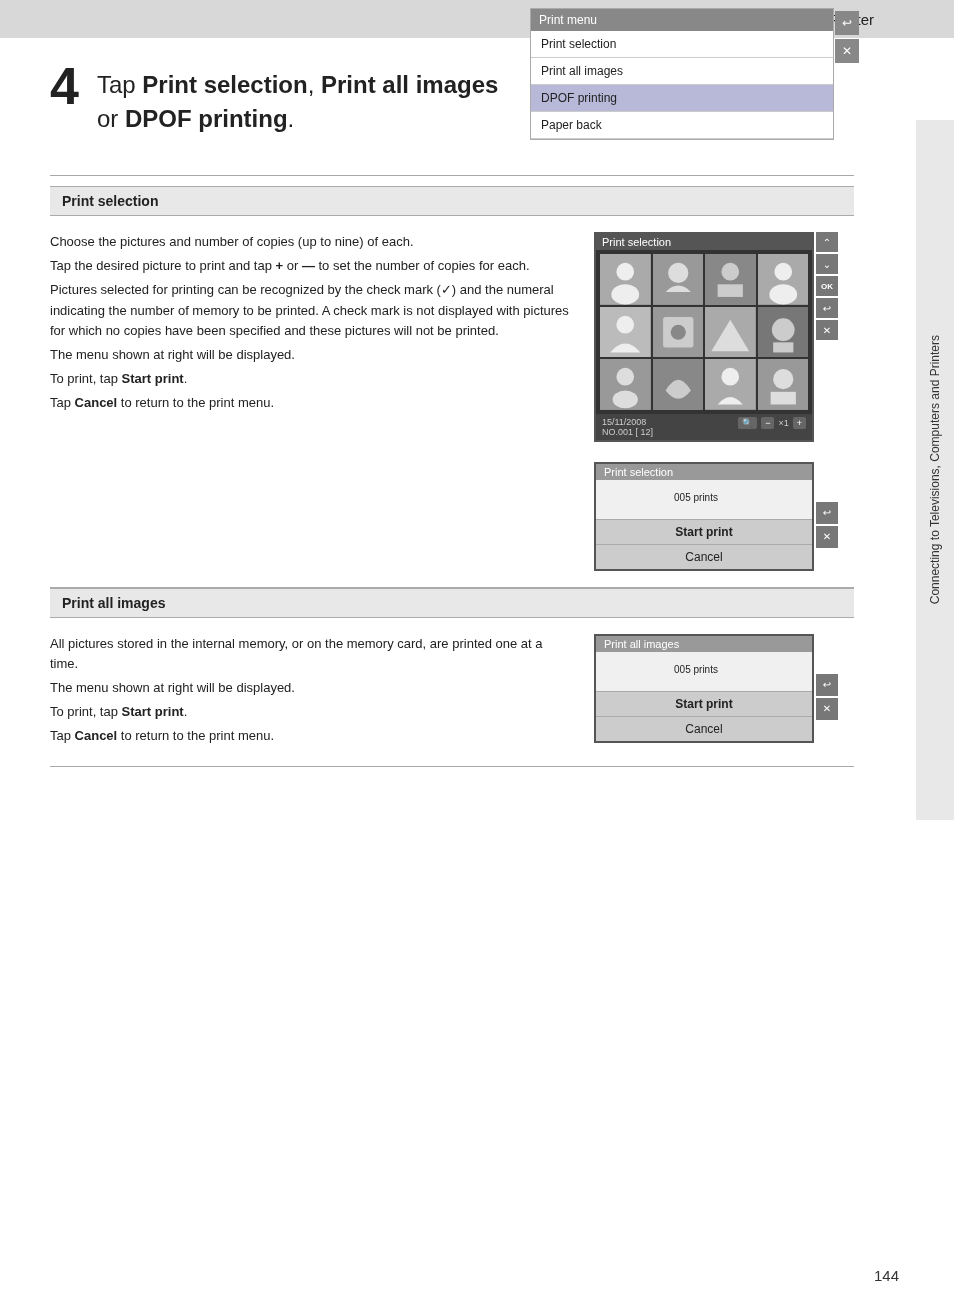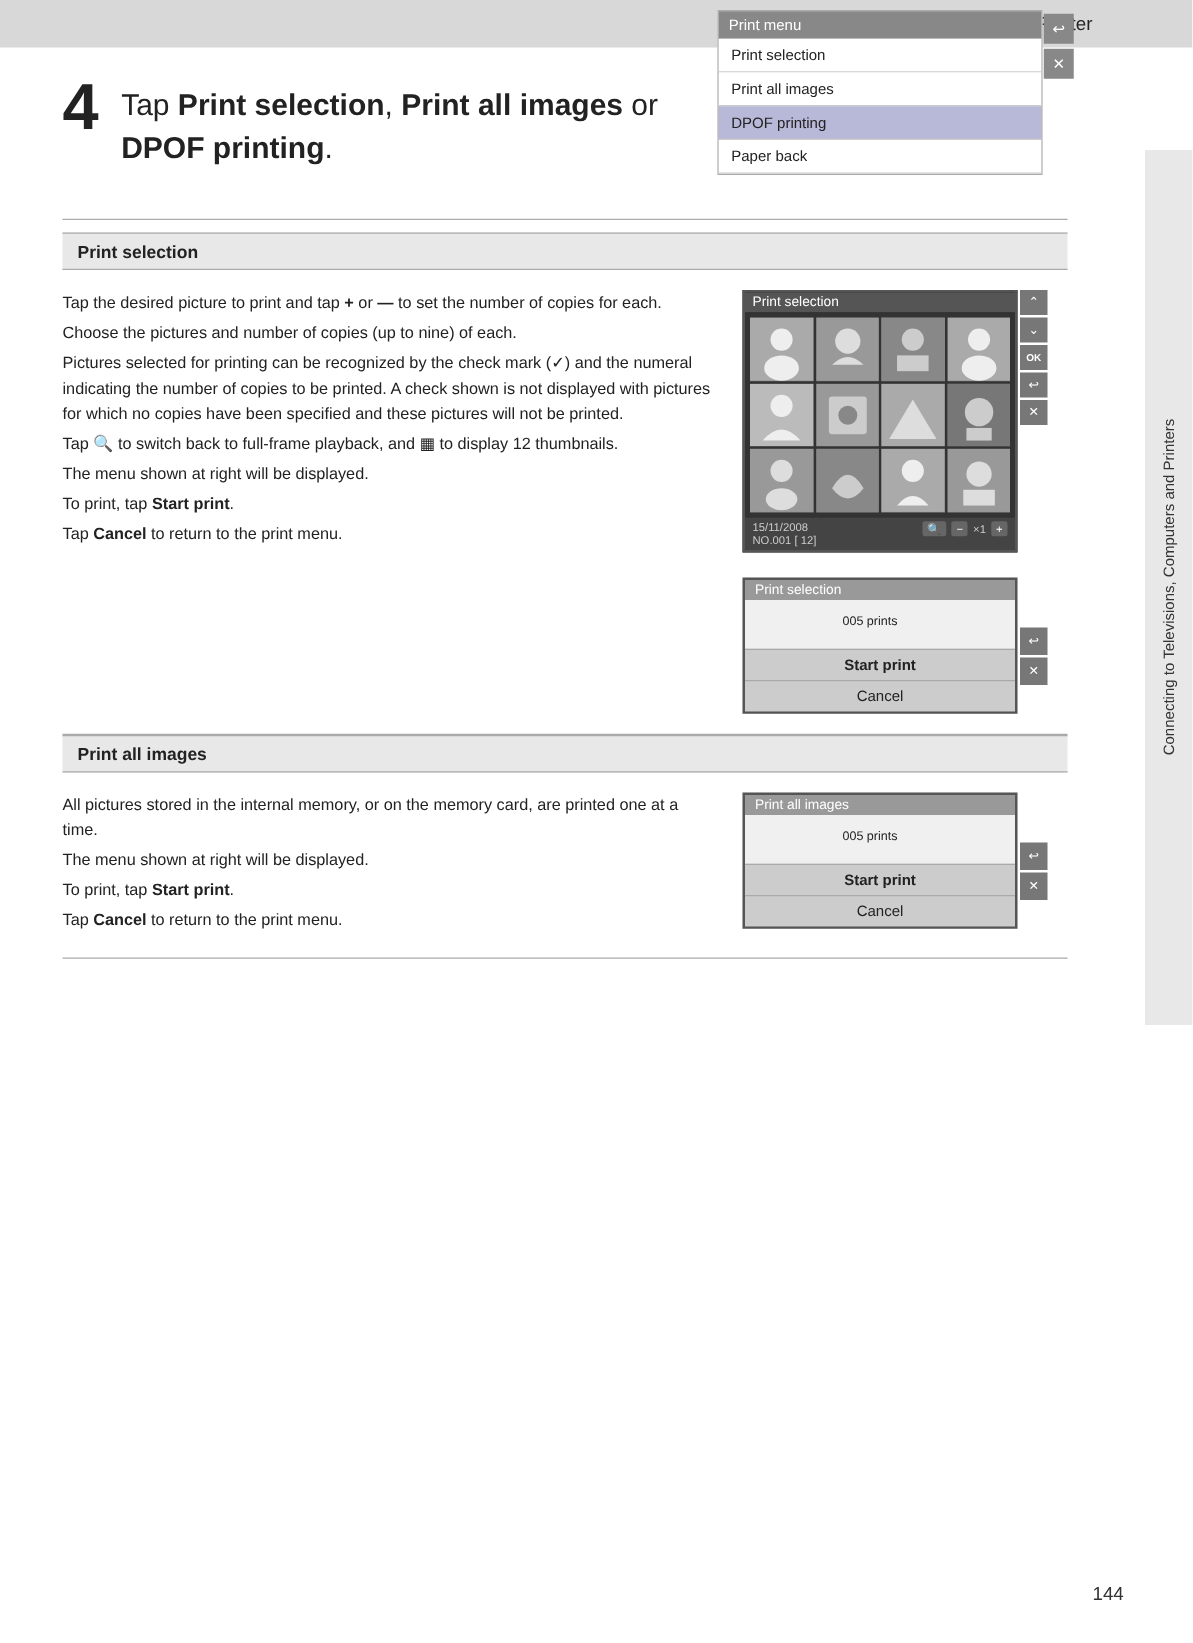--- a/index.html
+++ b/index.html
@@ -72,21 +72,21 @@
       color: #222;
       line-height: 1.4;
       flex: 1;
     }
     .step-text strong {
       font-weight: bold;
     }
 
     
     .print-menu-box {
-      width: 260px;
+      width: 304px;
       border: 1px solid #aaa;
       background: #f0f0f0;
       margin-left: auto;
       margin-top: -60px;
       margin-right: 20px;
       position: relative;
     }
     .print-menu-header {
       background: #888;
       color: #fff;
@@ -371,24 +371,23 @@
       </div>
     </div>
   </div>
 
   <hr class="separator">
 
   <div class="section-wrapper">
     <div class="section-box">Print selection</div>
     <div class="section-content">
       <div class="section-text">
+        <p>Choose the pictures and number of copies (up to nine) of each.</p>
         <p>Tap the desired picture to print and tap <strong>+</strong> or <strong>—</strong> to set the number of copies for each.</p>
-        <p>Choose the pictures and number of copies (up to nine) of each.</p>
-        <p>Pictures selected for printing can be recognized by the check mark (✓) and the numeral indicating the number of copies to be printed. A check shown is not displayed with pictures for which no copies have been specified and these pictures will not be printed.</p>
-        <p>Tap 🔍 to switch back to full-frame playback, and ▦ to display 12 thumbnails.</p>
+        <p>Pictures selected for printing can be recognized by the check mark (✓) and the numeral indicating the number of memory to be printed. A check mark is not displayed with pictures for which no copies have been specified and these pictures will not be printed.</p>
         <p>The menu shown at right will be displayed.</p>
         <p>To print, tap <strong>Start print</strong>.</p>
         <p>Tap <strong>Cancel</strong> to return to the print menu.</p>
       </div>
 
       <div class="screens-column">
 
         <div class="screen-with-side">
           <div class="ps-screen">
             <div class="ps-header">Print selection</div>

